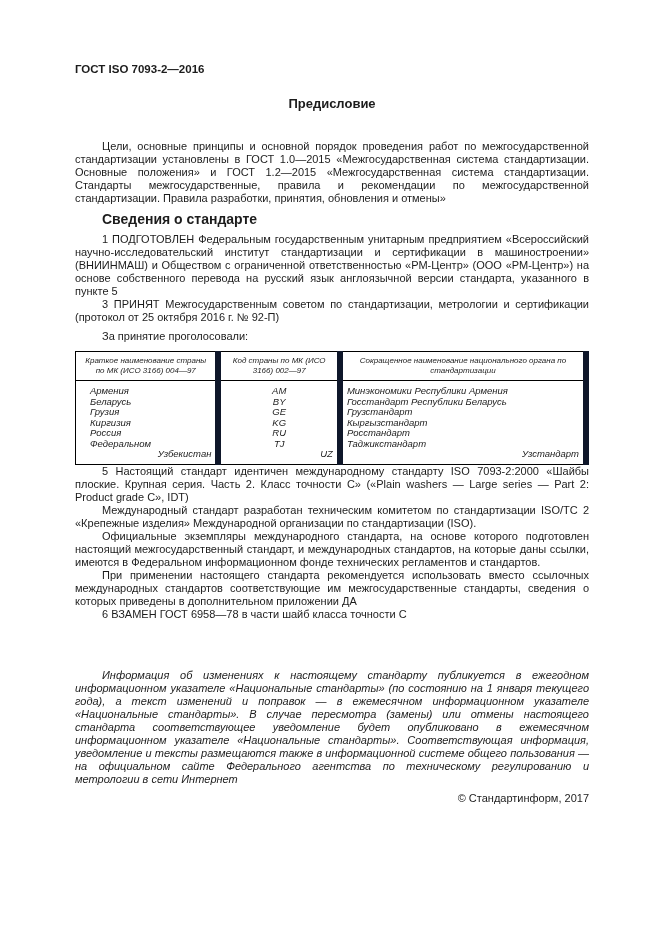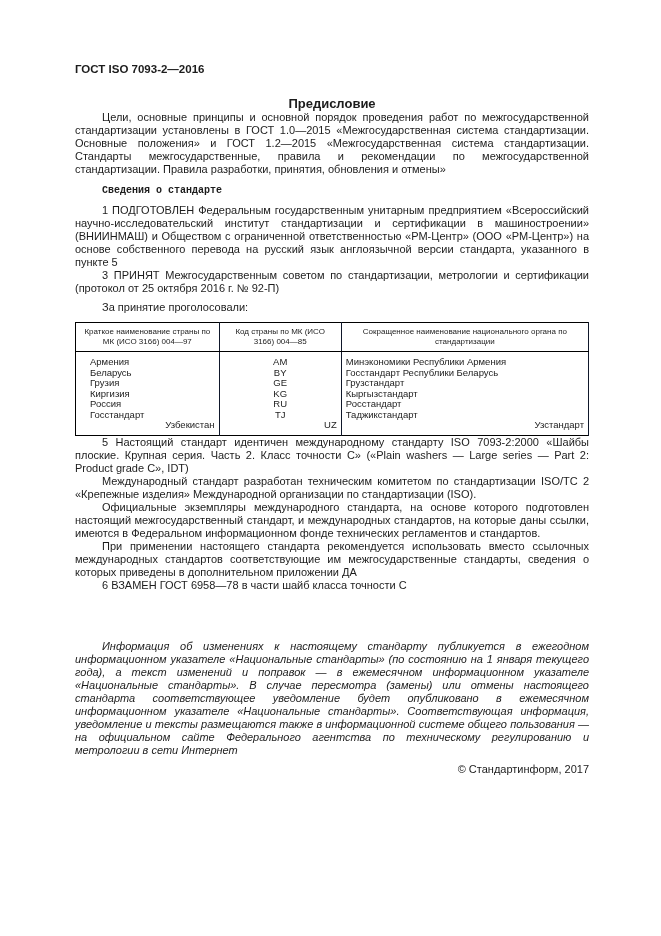--- a/index.html
+++ b/index.html
@@ -16,50 +16,50 @@
   }
   .doc-code {
     font-weight: bold;
     font-size: 11.5px;
     line-height: 14px;
   }
   .title {
     text-align: center;
     font-size: 13px;
     font-weight: bold;
-    margin: 20px 0 0 0;
+    margin: 20px 0 29px 0;
   }
   .para {
     font-size: 11px;
     line-height: 13px;
     text-align: justify;
     text-indent: 27px;
     margin: 0;
   }
   .subheading {
-    font-size: 10px;
+    font-size: 14px;
     line-height: 13px;
     font-weight: bold;
     text-indent: 27px;
     margin: 8px 0 7px 0;
-    font-family: Liberation Mono, monospace;
   }
   .vote-line {
     margin: 6px 0 8px 0;
   }
   table.vote-table {
     border-collapse: collapse;
     width: 100%;
     table-layout: fixed;
     border: 1px solid #000;
   }
   table.vote-table th,
   table.vote-table td {
     border-left: 1px solid #000;
-    border-right: 1px solid #0f172a;
+    border-right: 6px solid #0f172a;
+    font-style: italic;
   }
   table.vote-table thead th {
     border-bottom: 1px solid #000;
     font-weight: normal;
     font-size: 8px;
     line-height: 10px;
     text-align: center;
     vertical-align: middle;
     padding: 4px 6px;
   }
@@ -107,21 +107,21 @@
 
   <table class="vote-table">
     <colgroup>
       <col style="width:28%">
       <col style="width:23.8%">
       <col style="width:48.2%">
     </colgroup>
     <thead>
       <tr>
         <th>Краткое наименование страны по МК (ИСО 3166) 004—97</th>
-        <th>Код страны по МК (ИСО 3166) 004—85</th>
+        <th>Код страны по МК (ИСО 3166) 002—97</th>
         <th>Сокращенное наименование национального органа по стандартизации</th>
       </tr>
     </thead>
     <tbody>
       <tr>
         <td class="c-country">Армения</td>
         <td class="c-code">AM</td>
         <td class="c-org">Минэкономики Республики Армения</td>
       </tr>
       <tr>
@@ -138,21 +138,21 @@
         <td class="c-country">Киргизия</td>
         <td class="c-code">KG</td>
         <td class="c-org">Кыргызстандарт</td>
       </tr>
       <tr>
         <td class="c-country">Россия</td>
         <td class="c-code">RU</td>
         <td class="c-org">Росстандарт</td>
       </tr>
       <tr>
-        <td class="c-country">Госстандарт</td>
+        <td class="c-country">Федеральном</td>
         <td class="c-code">TJ</td>
         <td class="c-org">Таджикстандарт</td>
       </tr>
       <tr>
         <td class="c-country">Узбекистан</td>
         <td class="c-code">UZ</td>
         <td class="c-org">Узстандарт</td>
       </tr>
     </tbody>
   </table>

